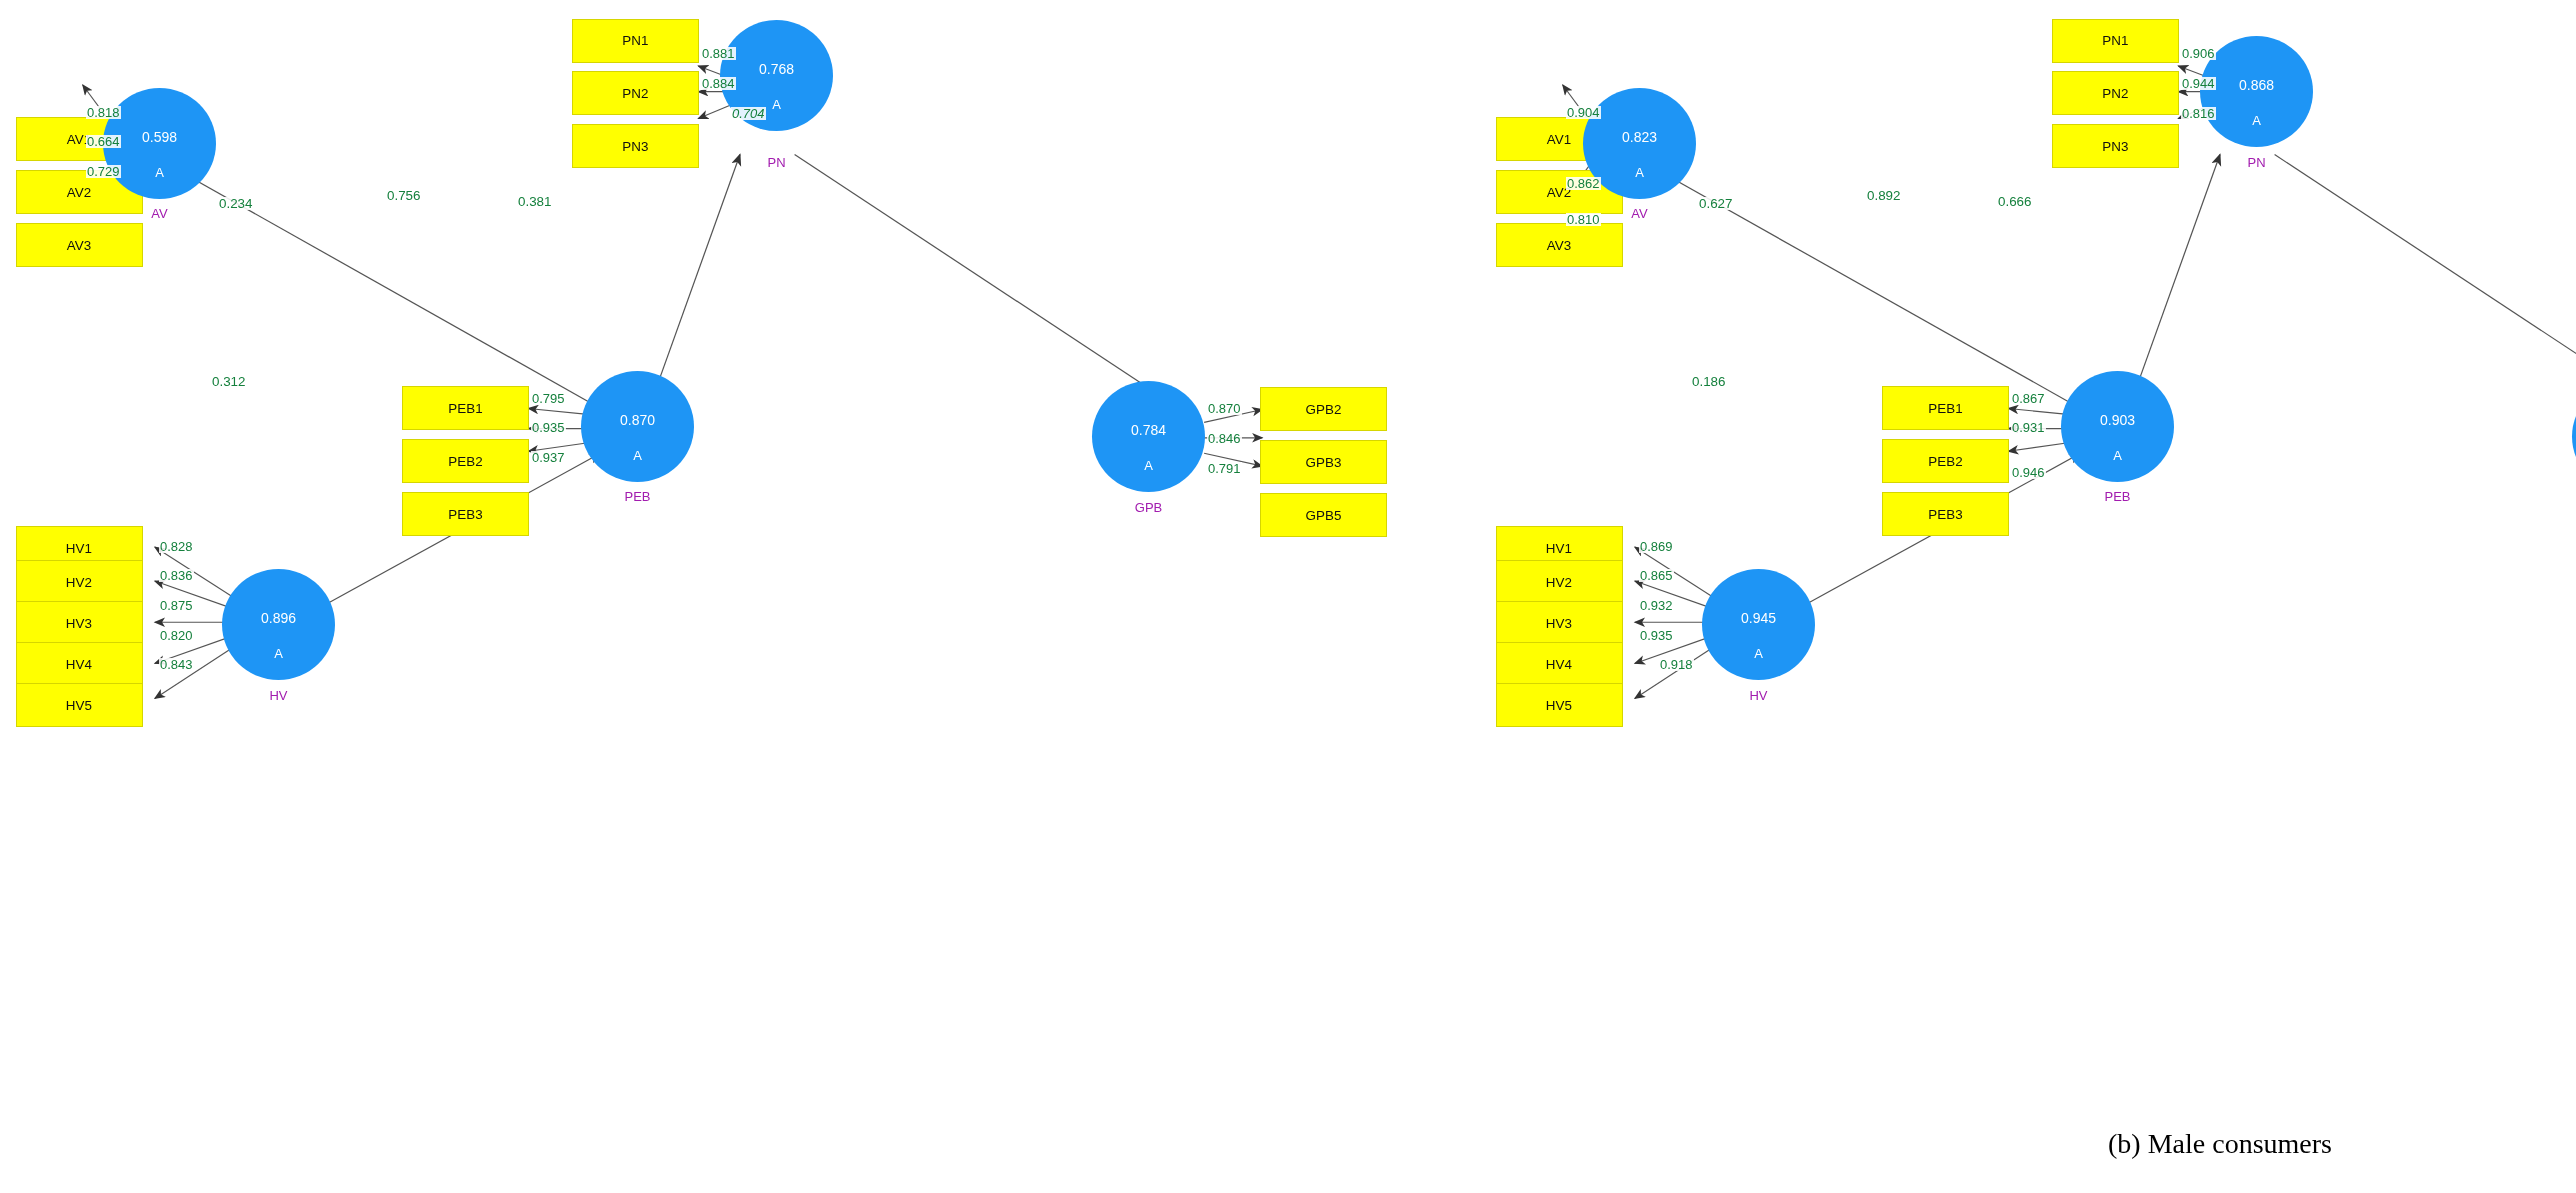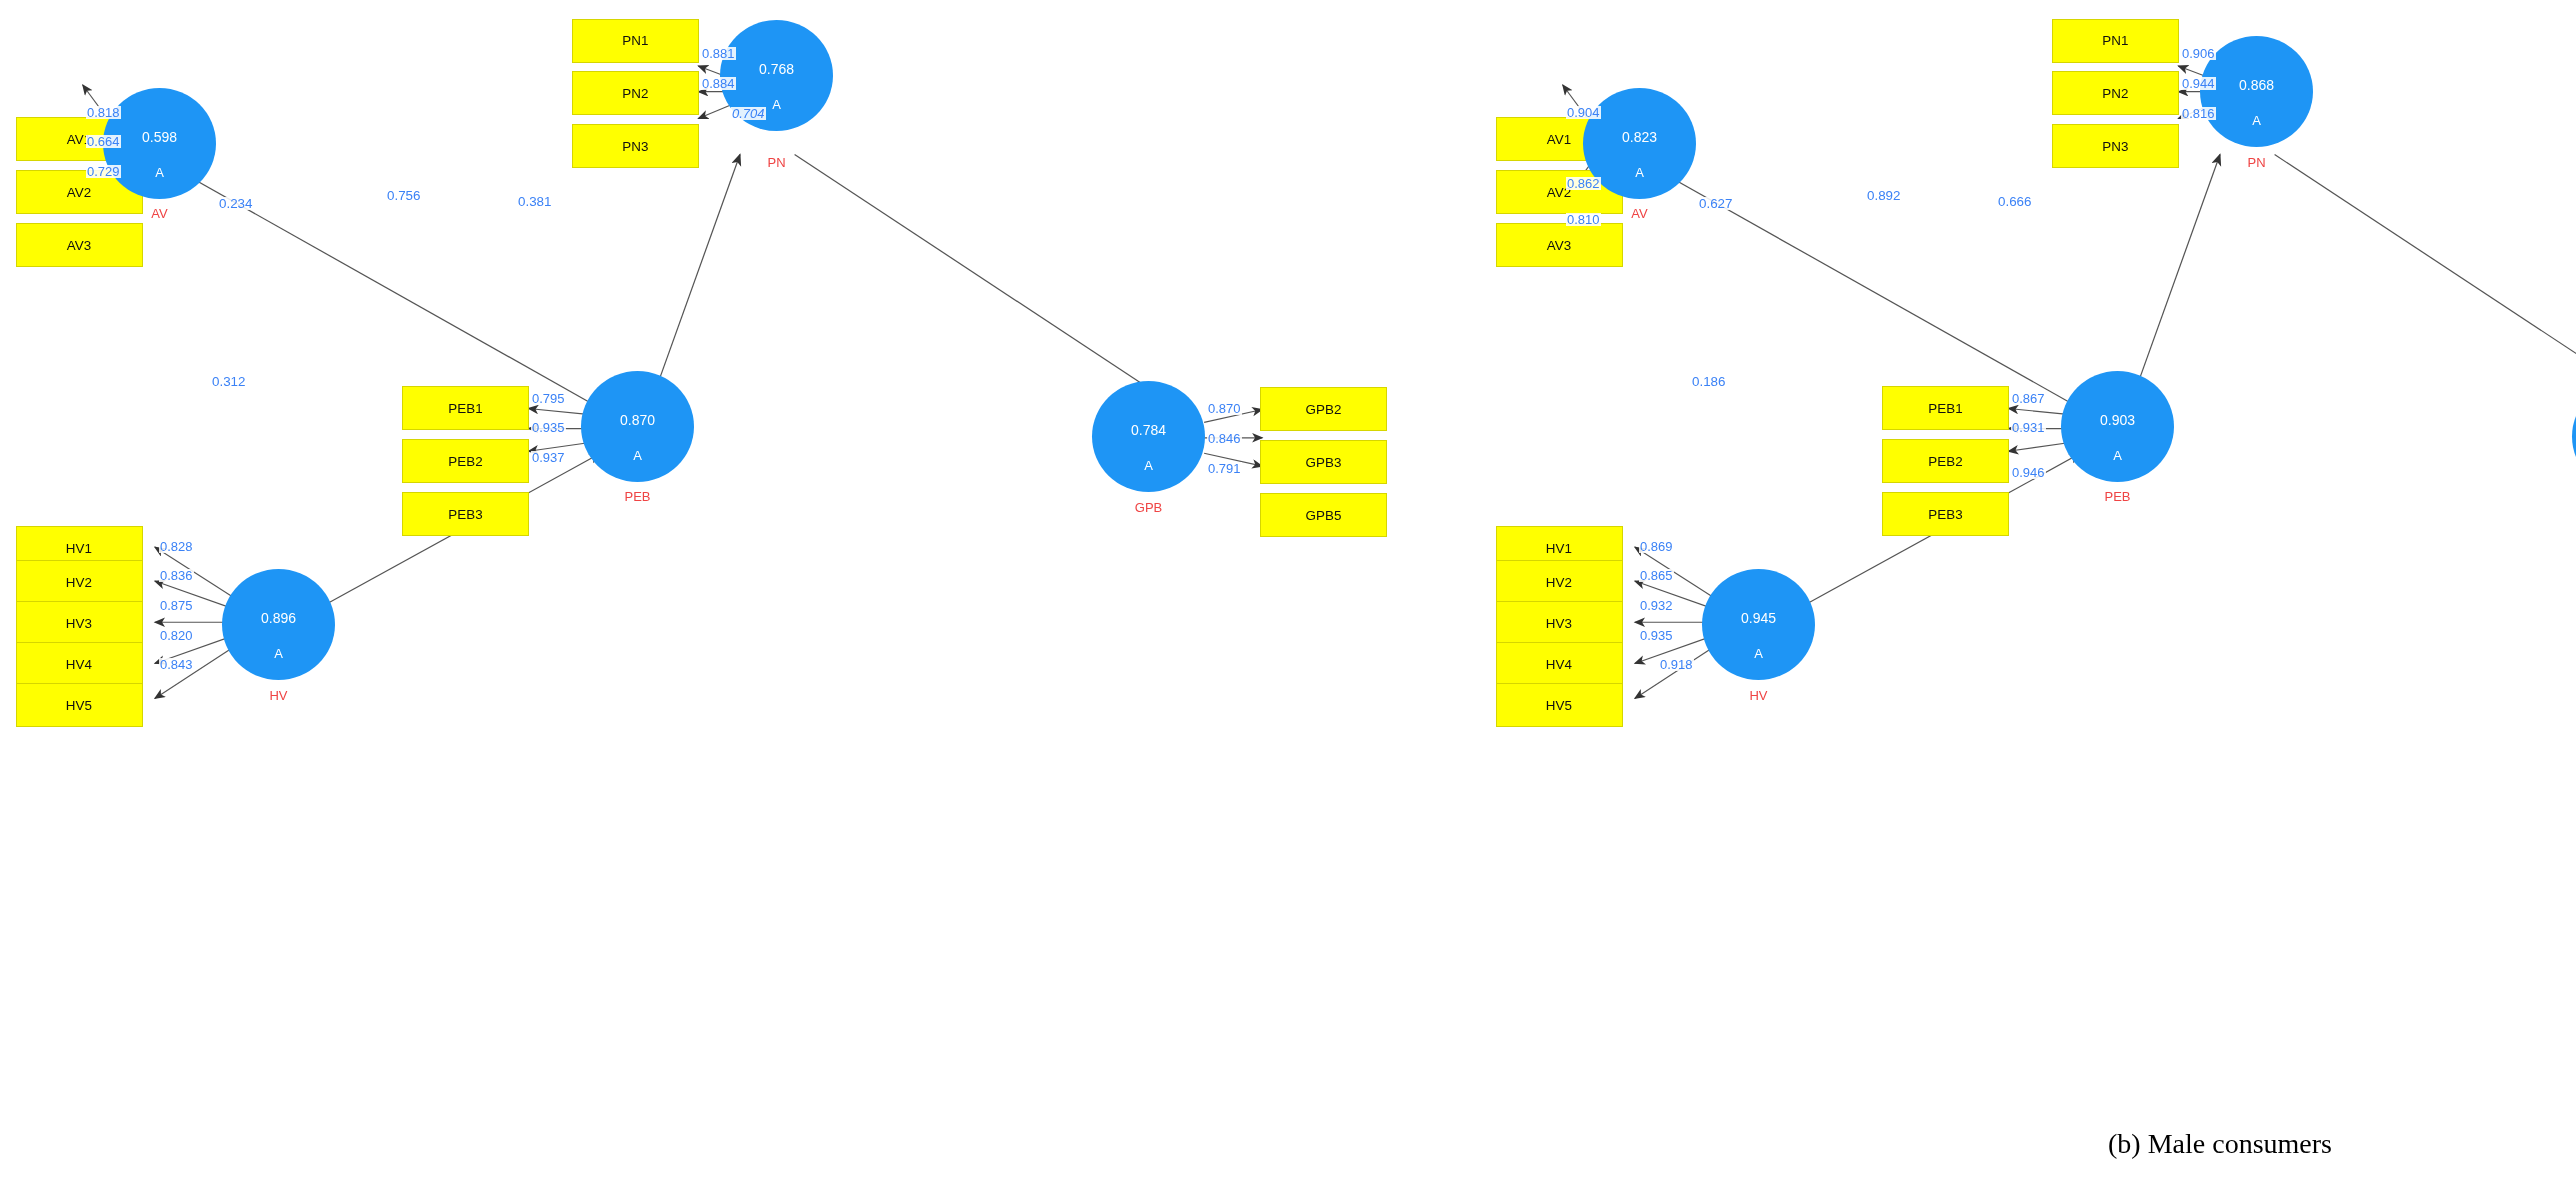--- a/index.html
+++ b/index.html
@@ -39,29 +39,29 @@
   .construct .r2{
     position:absolute;left:0;right:0;top:38%;
     text-align:center;font-size:14px;line-height:1;
   }
   .construct .inner-a{
     position:absolute;left:0;right:0;top:70%;
     text-align:center;font-size:13px;line-height:1;
   }
   .construct-label{
     position:absolute;text-align:center;
-    font-size:13px;color:#ef4444;
+    font-size:13px;color:#a21caf;
     font-family:"Liberation Sans", sans-serif;
     white-space:nowrap;
   }
 
   
   .num{
     position:absolute;
-    font-size:13px;color:#3b82f6;
+    font-size:13px;color:#15803d;
     background:rgba(255,255,255,.88);
     padding:0 1px;
     white-space:nowrap;
     font-family:"Liberation Sans", sans-serif;
     line-height:1;
   }
   .num.path{font-size:13.4px;}
 
   .caption{
     position:absolute;

